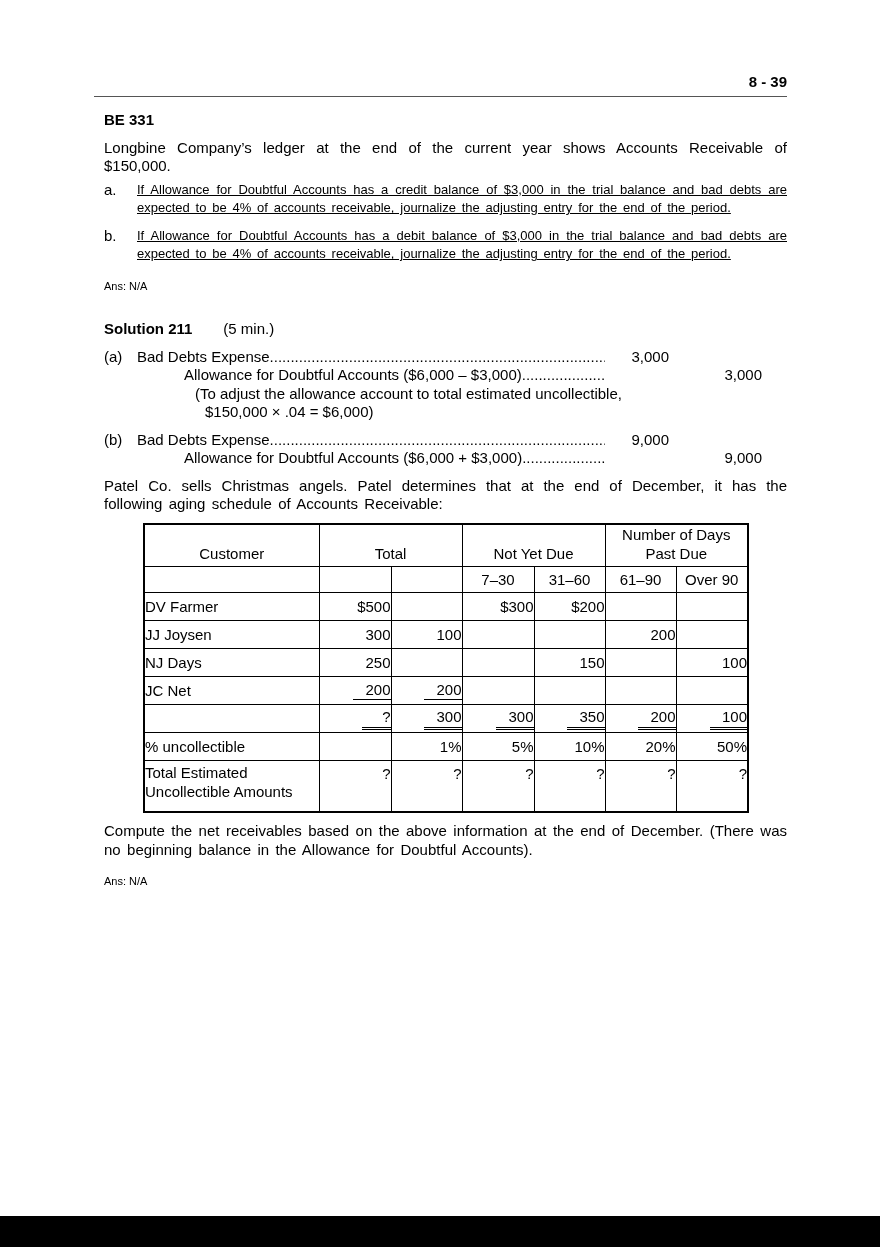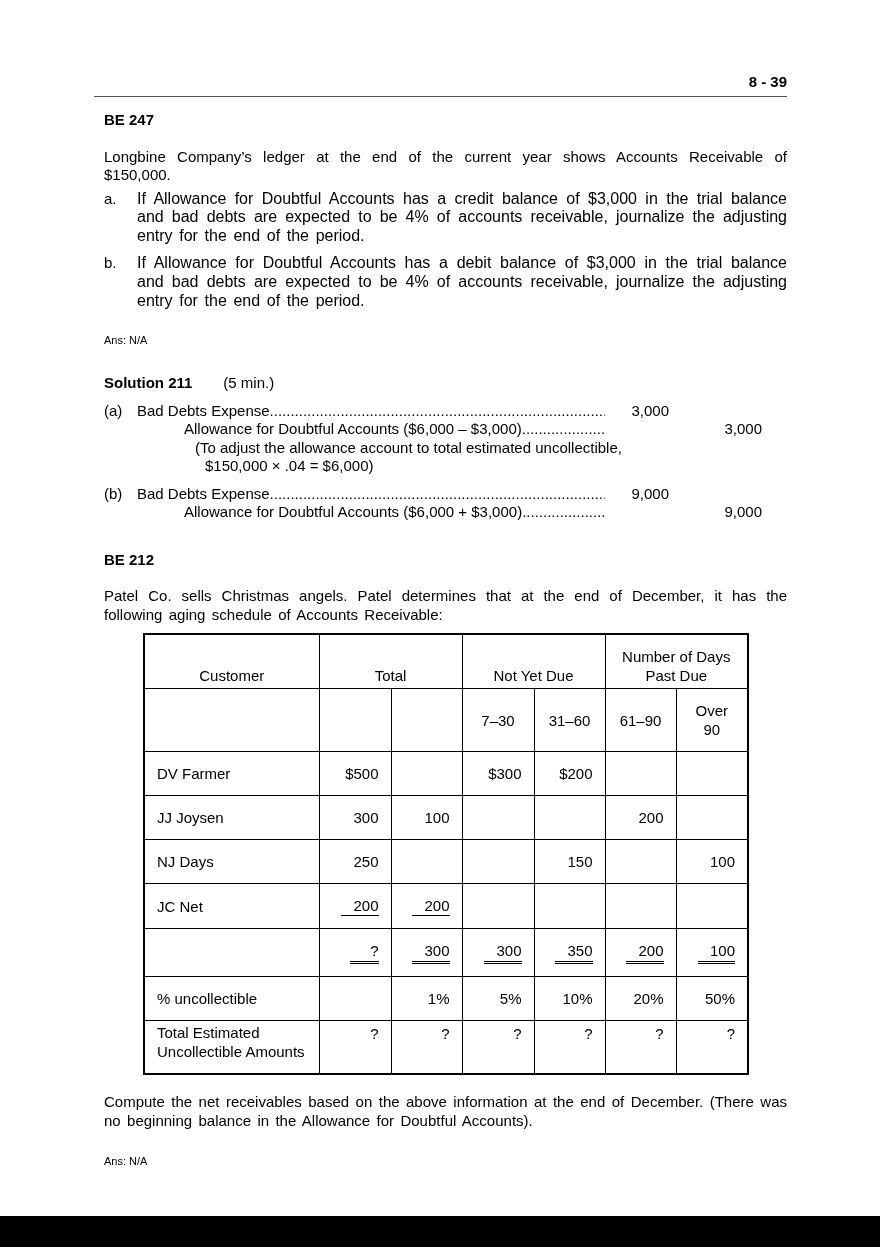--- a/index.html
+++ b/index.html
@@ -26,32 +26,32 @@
   }
 
   .sec-heading { font-size: 15px; font-weight: bold; line-height: 18.5px; }
   .h-be211 { margin-top: 14px; }
   .h-instructions { margin-top: 14px; }
   .h-be212 { margin-top: 29px; }
 
   .para {
     font-size: 15px; line-height: 18.6px;
     text-align: justify; word-spacing: 2.2px;
-    margin-top: 18px;
+    margin-top: 9px;
   }
 
   .list-item { display: flex; margin-top: 5px; }
   .list-item + .list-item { margin-top: 9px; }
   .li-marker { flex: 0 0 33px; font-size: 15px; line-height: 18.6px; }
   .li-text {
-    flex: 1 1 auto; font-size: 16px; line-height: 18.6px;
-    text-align: justify; word-spacing: 2.2px;
-  }
-
-  .ans-note { font-size: 11px; line-height: 13px; margin-top: 24px; }
+    flex: 1 1 auto; font-size: 13px; line-height: 18.6px;
+    text-align: justify; word-spacing: 2.2px; text-decoration: underline;
+  }
+
+  .ans-note { font-size: 11px; line-height: 13px; margin-top: 16px; }
 
   .sol-title { margin-top: 27px; font-size: 15px; line-height: 18.5px; }
   .sol-title .title-b { font-weight: bold; }
   .sol-title .dur { margin-left: 31px; }
 
   .journal { margin-top: 9px; }
   .journal-b { margin-top: 9px; }
   .jrow { display: flex; font-size: 15px; line-height: 18.5px; }
   .jmark { flex: 0 0 33px; }
   .jindent { flex: 0 0 80px; }
@@ -61,21 +61,21 @@
   .jcredit { flex: 0 0 110px; text-align: right; padding-right: 25px; }
   .jnote1 { padding-left: 91px; }
   .jnote2 { padding-left: 101px; }
 
   table.aging {
     border-collapse: collapse; table-layout: fixed;
     width: 604px; margin: 9px 0 0 39px;
     font-size: 15px;
     border: 2px solid #000;
   }
-  table.aging td { border: 1px solid #000; padding: 12px; line-height: 19px; margin-top: 16px; }
+  table.aging td { border: 1px solid #000; padding: 0; line-height: 19px; margin-top: 16px; }
   tr.h1 td { height: 41px; text-align: center; vertical-align: bottom; padding-bottom: 3px; }
   tr.h2 td { height: 26px; text-align: center; vertical-align: middle; }
   tr.datarow td { height: 28px; }
   td.name { text-align: left; padding-left: 3px; vertical-align: middle; }
   td.num { text-align: right; padding-right: 11px; vertical-align: middle; }
   tr.estimate td { height: 52px; }
   tr.estimate td.num { vertical-align: top; padding-top: 3px; }
   tr.estimate td.name { vertical-align: top; padding-top: 2px; }
   .u1 { display: inline-block; border-bottom: 1.5px solid #000; padding-left: 12px; }
   .u2 { display: inline-block; border-bottom: 3px double #000; padding-left: 12px; padding-bottom: 1px; }
@@ -89,21 +89,21 @@
 </style>
 </head>
 <body>
 
 <div class="page">
   <div class="content">
 
     <div class="page-number">8 - 39</div>
     <hr class="header-rule">
 
-    <div class="sec-heading h-be211">BE 247</div>
+    <div class="sec-heading h-be211">BE 331</div>
     <p class="para">Longbine Company’s ledger at the end of the current year shows Accounts Receivable of $150,000.</p>
 
 
     <div class="list-item">
       <span class="li-marker">a.</span>
       <div class="li-text">If Allowance for Doubtful Accounts has a credit balance of $3,000 in the trial balance and bad debts are expected to be 4% of accounts receivable, journalize the adjusting entry for the end of the period.</div>
     </div>
     <div class="list-item">
       <span class="li-marker">b.</span>
       <div class="li-text">If Allowance for Doubtful Accounts has a debit balance of $3,000 in the trial balance and bad debts are expected to be 4% of accounts receivable, journalize the adjusting entry for the end of the period.</div>
@@ -144,21 +144,20 @@
       </div>
       <div class="jrow">
         <span class="jindent"></span>
         <span class="jdesc">Allowance for Doubtful Accounts ($6,000 + $3,000)</span>
         <span class="jlead">........................................................................................................................................................................</span>
         <span class="jdebit"></span>
         <span class="jcredit">9,000</span>
       </div>
     </div>
 
-    <div class="sec-heading h-be212">BE 212</div>
     <p class="para">Patel Co. sells Christmas angels. Patel determines that at the end of December, it has the following aging schedule of Accounts Receivable:</p>
 
     <table class="aging">
       <colgroup>
         <col style="width:175px">
           <col style="width:72px">
           <col style="width:71px">
         <col style="width:72px">
           <col style="width:71px">
           <col style="width:71px">

